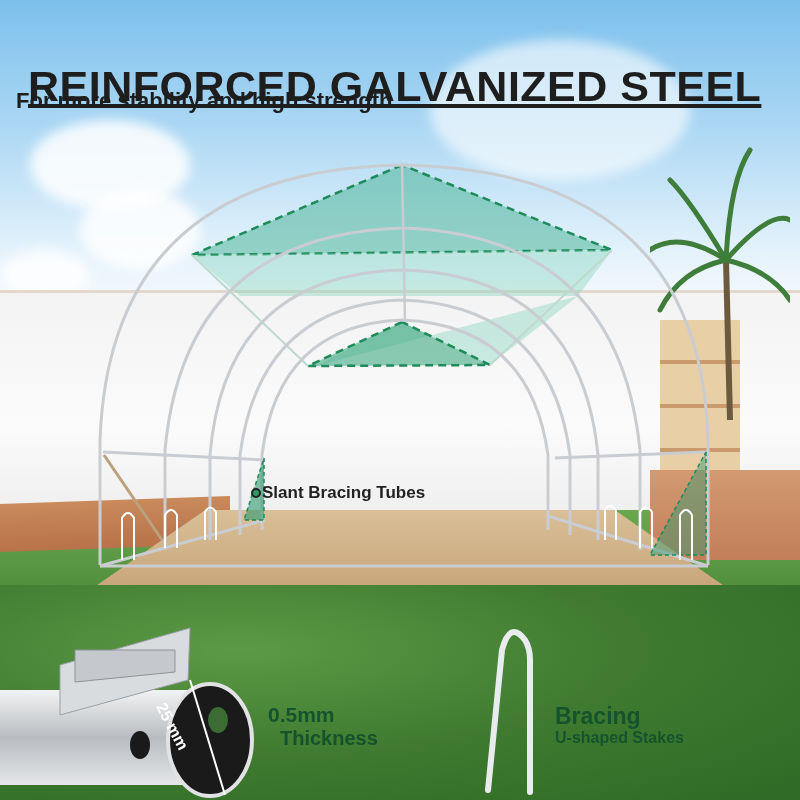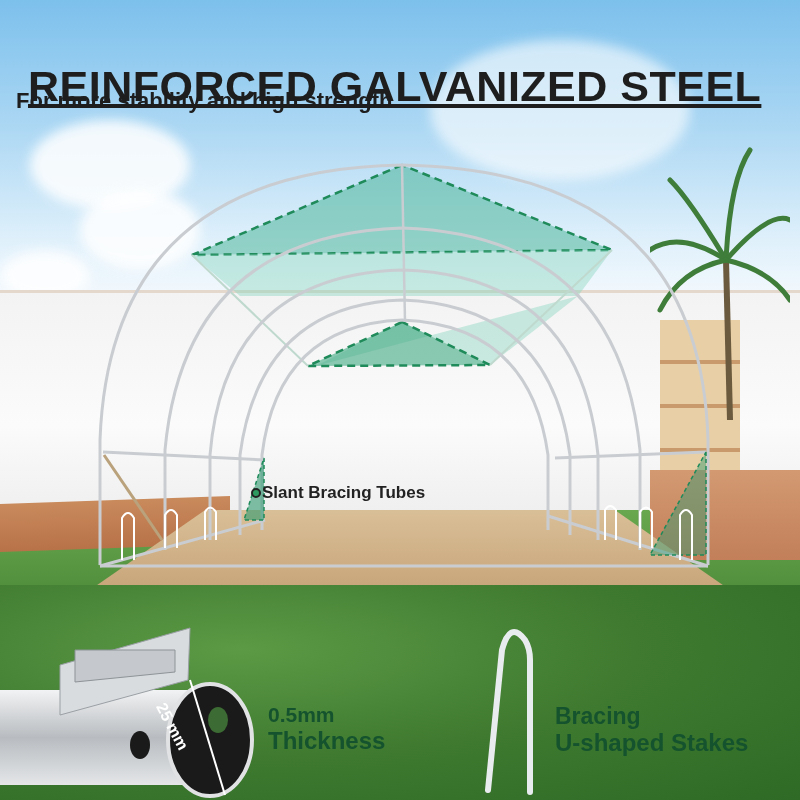--- a/index.html
+++ b/index.html
@@ -21,24 +21,24 @@
   .palm{position:absolute;right:10px;top:140px;width:140px;height:280px;}
   svg.frame{position:absolute;left:0;top:0;}
   .headline{position:absolute;left:28px;top:36px;font-family:"Liberation Sans",sans-serif;font-weight:700;font-size:43px;letter-spacing:0.5px;color:#1e1e1e;line-height:1;text-decoration:underline;}
   .subhead{position:absolute;left:16px;top:90px;font-family:"Liberation Sans",sans-serif;font-weight:700;font-size:22px;color:#1e1e1e;line-height:1;}
   .callout{position:absolute;left:251px;top:483px;display:flex;align-items:center;gap:1px;}
   .callout-dot{width:6px;height:6px;border:2px solid #222;border-radius:50%;background:#2f9a60;}
   .callout-text{font-family:"Liberation Sans",sans-serif;font-weight:700;font-size:17px;color:#222;}
   .feature{position:absolute;font-family:"Liberation Sans",sans-serif;font-weight:700;color:#14532d;line-height:1.15;}
   .f1{left:268px;top:703px;}
   .f1 .big{font-size:21px;}
-  .f1 .small{font-size:24px;}
+  .f1 .small{font-size:20px;margin-left:12px;}
   .f2{left:555px;top:703px;}
   .f2 .big{font-size:23px;}
-  .f2 .small{font-size:24px;}
+  .f2 .small{font-size:16px;}
   .tube{position:absolute;left:0;top:610px;width:260px;height:190px;}
   .stake{position:absolute;left:470px;top:620px;width:80px;height:180px;}
   .dia-label{position:absolute;left:168px;top:700px;transform:rotate(62deg);transform-origin:left top;color:#fff;font-family:"Liberation Sans",sans-serif;font-weight:700;font-size:16px;white-space:nowrap;}
 </style>
 </head>
 <body>
 
 <div class="scene">
   <div class="sky"></div>
   <div class="cloud" style="left:30px;top:120px;width:160px;height:90px;"></div>

